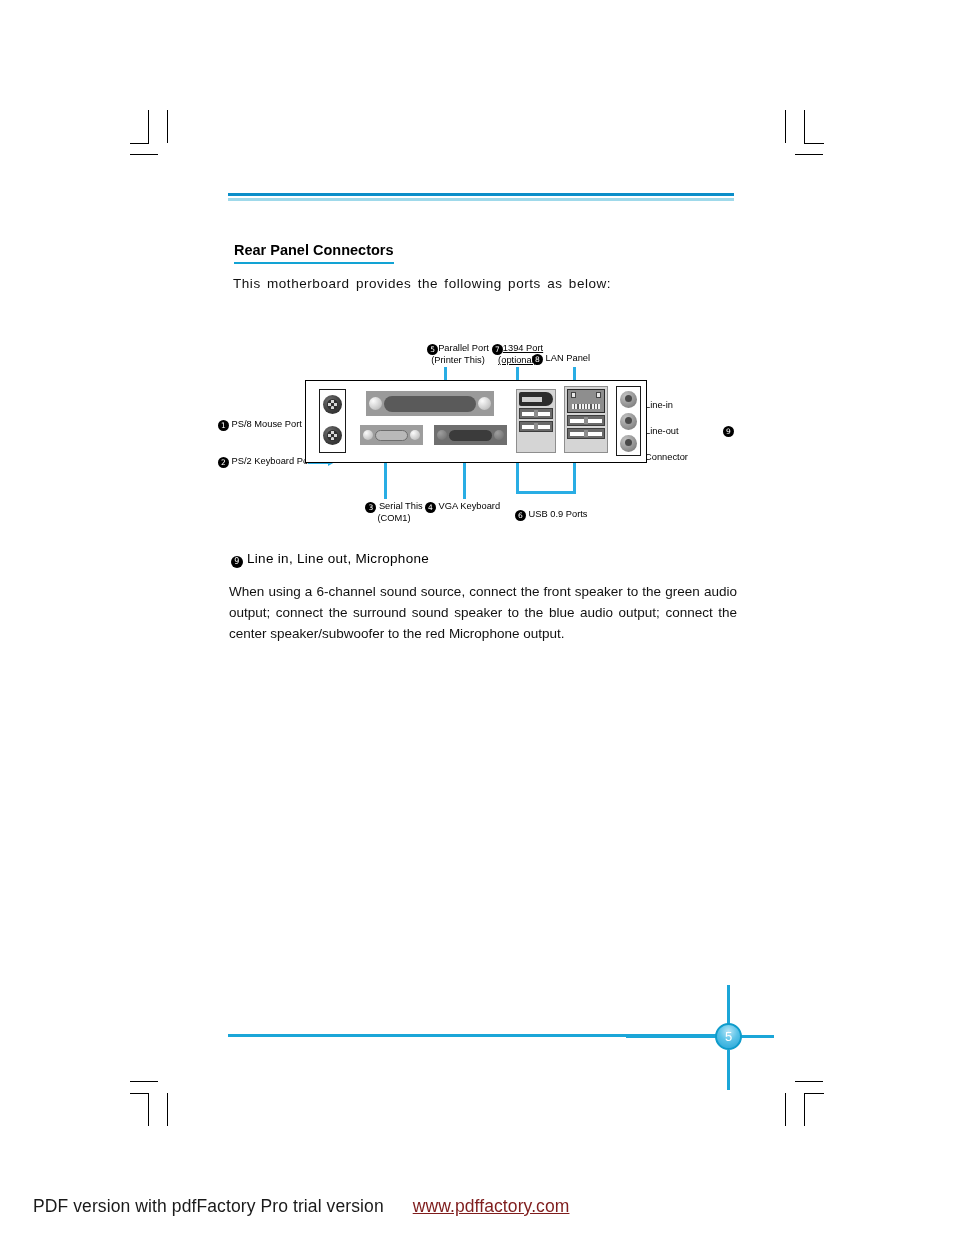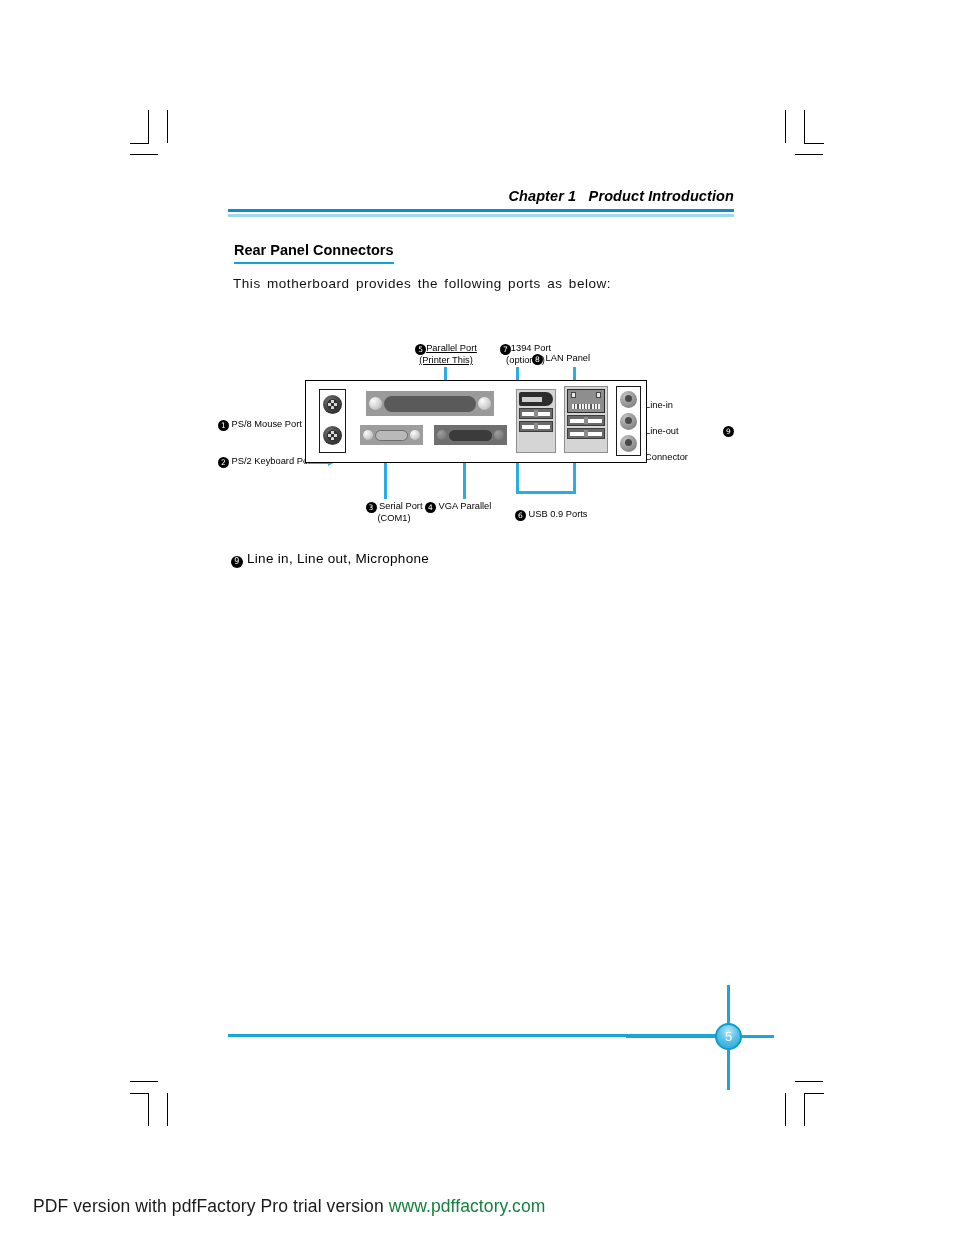--- a/index.html
+++ b/index.html
@@ -315,21 +315,23 @@
 
   #pdf-note {
     position: absolute;
     left: 33px;
     top: 1196px;
     font-size: 17.5px;
     color: #1a1a1a;
     letter-spacing: .1px;
   }
   #pdf-note .link {
-    color: #15803d;
+    color: #7f1d1d;
+    text-decoration: underline;
+    margin-left: 24px;
   }
 </style>
 </head>
 <body>
 
 <div class="crop" style="left:130px;top:110px;width:60px;height:50px;">
   <div class="v" style="left:18px;top:0;height:33px;"></div>
   <div class="v" style="left:37px;top:0;height:33px;"></div>
   <div class="h" style="left:0;top:33px;width:19px;"></div>
   <div class="h" style="left:0;top:44px;width:28px;"></div>
@@ -347,35 +349,34 @@
   <div class="v" style="left:37px;top:15px;height:33px;"></div>
 </div>
 <div class="crop" style="left:780px;top:1078px;width:60px;height:52px;">
   <div class="h" style="left:15px;top:3px;width:28px;"></div>
   <div class="h" style="left:24px;top:15px;width:20px;"></div>
   <div class="v" style="left:5px;top:15px;height:33px;"></div>
   <div class="v" style="left:24px;top:15px;height:33px;"></div>
 </div>
 
 <div id="header-area">
-  <div id="chapter-title">Chapter 1   Product Introduction</div>
   <div id="header-rule-dark"></div>
   <div id="header-rule-light"></div>
 </div>
 
 <div id="section-heading">Rear Panel Connectors</div>
 <div id="intro-paragraph">This motherboard provides the following ports as below:</div>
 
 <div id="diagram">
 
-  <div class="lbl center" style="left:176px;top:8px;width:120px;text-decoration:underline;">
+  <div class="lbl center" style="left:188px;top:8px;width:120px;">
     <span class="bullet">5</span><span>Parallel Port</span><br>
     <span>(Printer This)</span>
   </div>
-  <div class="lbl center" style="left:268px;top:8px;width:95px;">
+  <div class="lbl center" style="left:260px;top:8px;width:95px;text-decoration:underline;">
     <span class="bullet">7</span><span>1394 Port</span><br>
     <span>(optional)</span>
   </div>
   <div class="lbl" style="left:322px;top:18px;">
     <span class="bullet">8</span> <span>LAN Panel</span>
   </div>
 
   <div class="lbl" style="left:8px;top:84px;">
     <span class="bullet">1</span> <span>PS/8 Mouse Port</span>
   </div>
@@ -384,25 +385,25 @@
   </div>
 
   <div class="lbl" style="left:435px;top:65px;">Line-in</div>
   <div class="lbl" style="left:435px;top:91px;">Line-out</div>
   <div class="lbl" style="left:435px;top:117px;">Connector</div>
   <div class="lbl" style="left:513px;top:90px;">
     <span class="bullet">9</span>
   </div>
 
   <div class="lbl center" style="left:138px;top:166px;width:92px;">
-    <span class="bullet">3</span> <span>Serial Port</span><br>
+    <span class="bullet">3</span> <span>Serial This</span><br>
     <span>(COM1)</span>
   </div>
   <div class="lbl" style="left:215px;top:166px;">
-    <span class="bullet">4</span> <span>VGA Parallel</span>
+    <span class="bullet">4</span> <span>VGA Keyboard</span>
   </div>
   <div class="lbl" style="left:305px;top:174px;">
     <span class="bullet">6</span> <span>USB 0.9 Ports</span>
   </div>
 
   <div class="arrow" style="left:234px;top:32px;width:3px;height:31px;"></div>
   <div class="arrow-head ah-down" style="left:231px;top:61px;"></div>
 
   <div class="arrow" style="left:306px;top:32px;width:3px;height:43px;"></div>
   <div class="arrow-head ah-down" style="left:303px;top:73px;"></div>
@@ -481,20 +482,21 @@
       <div class="audio-jack" style="left:3px;top:48px;"></div>
     </div>
 
   </div>
 </div>
 
 <div id="audio-item">
   <span class="bullet">9</span><span>Line in, Line out, Microphone</span>
 </div>
 <div id="body-copy">
+  <p>When using a 6-channel sound source, connect the front speaker to the green audio output; connect the surround sound speaker to the blue audio output; connect the center speaker/subwoofer to the red Microphone output.</p>
 </div>
 
 <div id="footer-rule"></div>
 <div id="page-marker">
   <div class="cm" style="left:35px;top:0;width:2.5px;height:40px;"></div>
   <div class="cm" style="left:35px;top:65px;width:2.5px;height:40px;"></div>
   <div class="cm" style="left:-66px;top:50px;width:90px;height:2.5px;"></div>
   <div class="cm" style="left:49px;top:50px;width:33px;height:2.5px;"></div>
   <div id="page-num-circle">5</div>
 </div>

